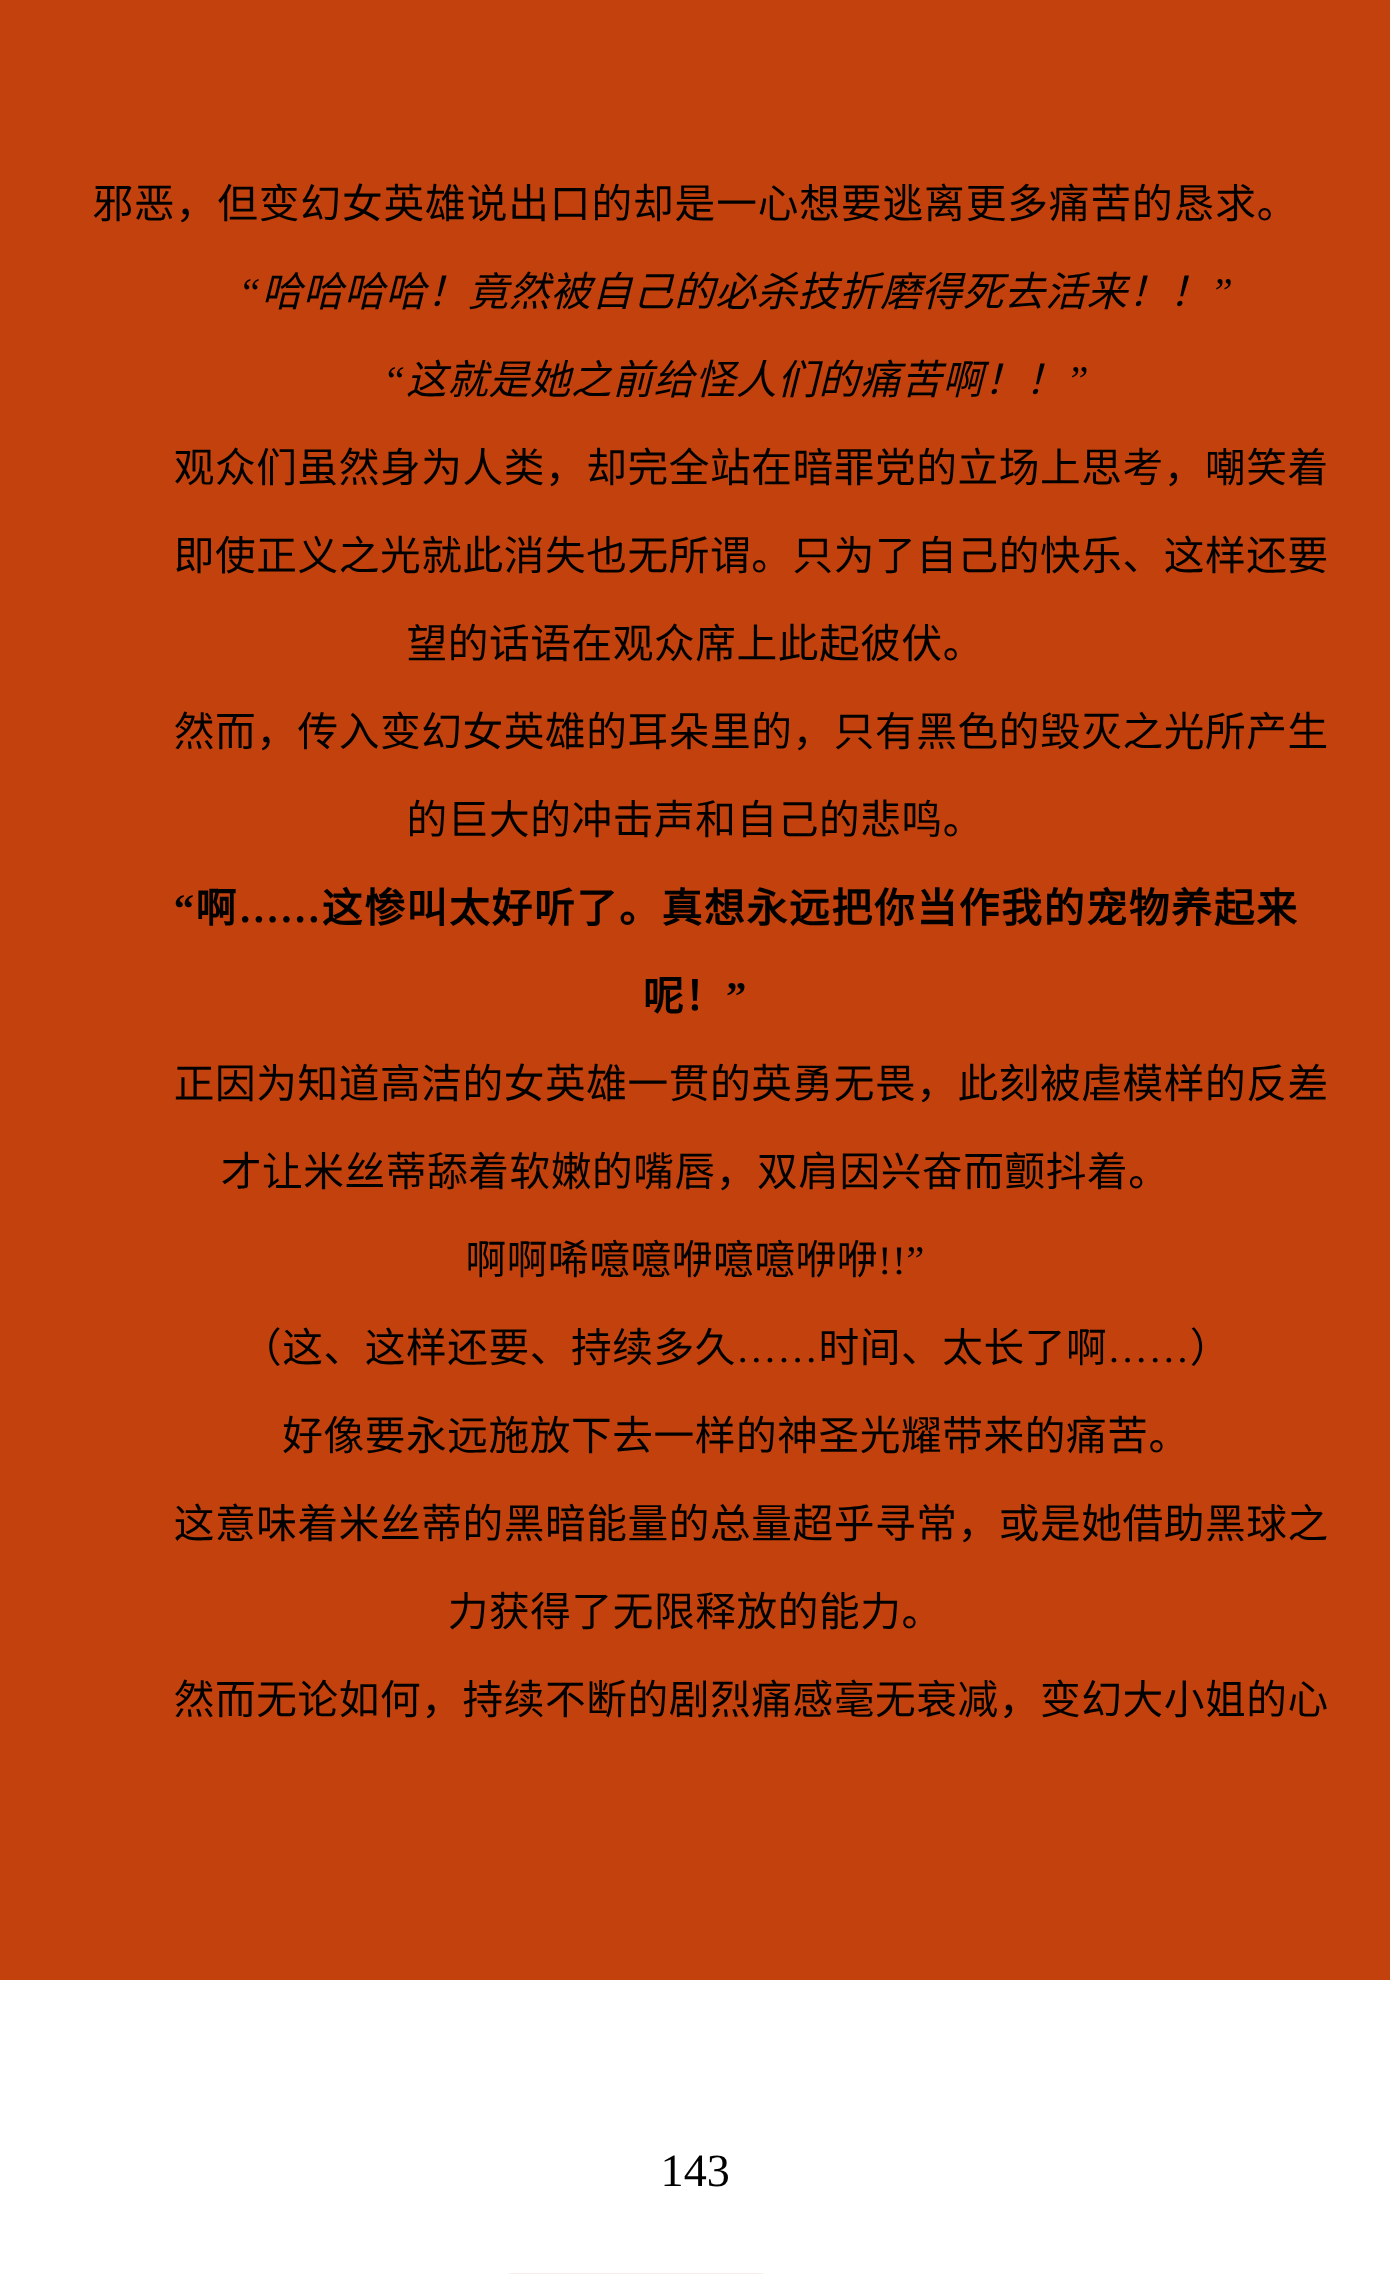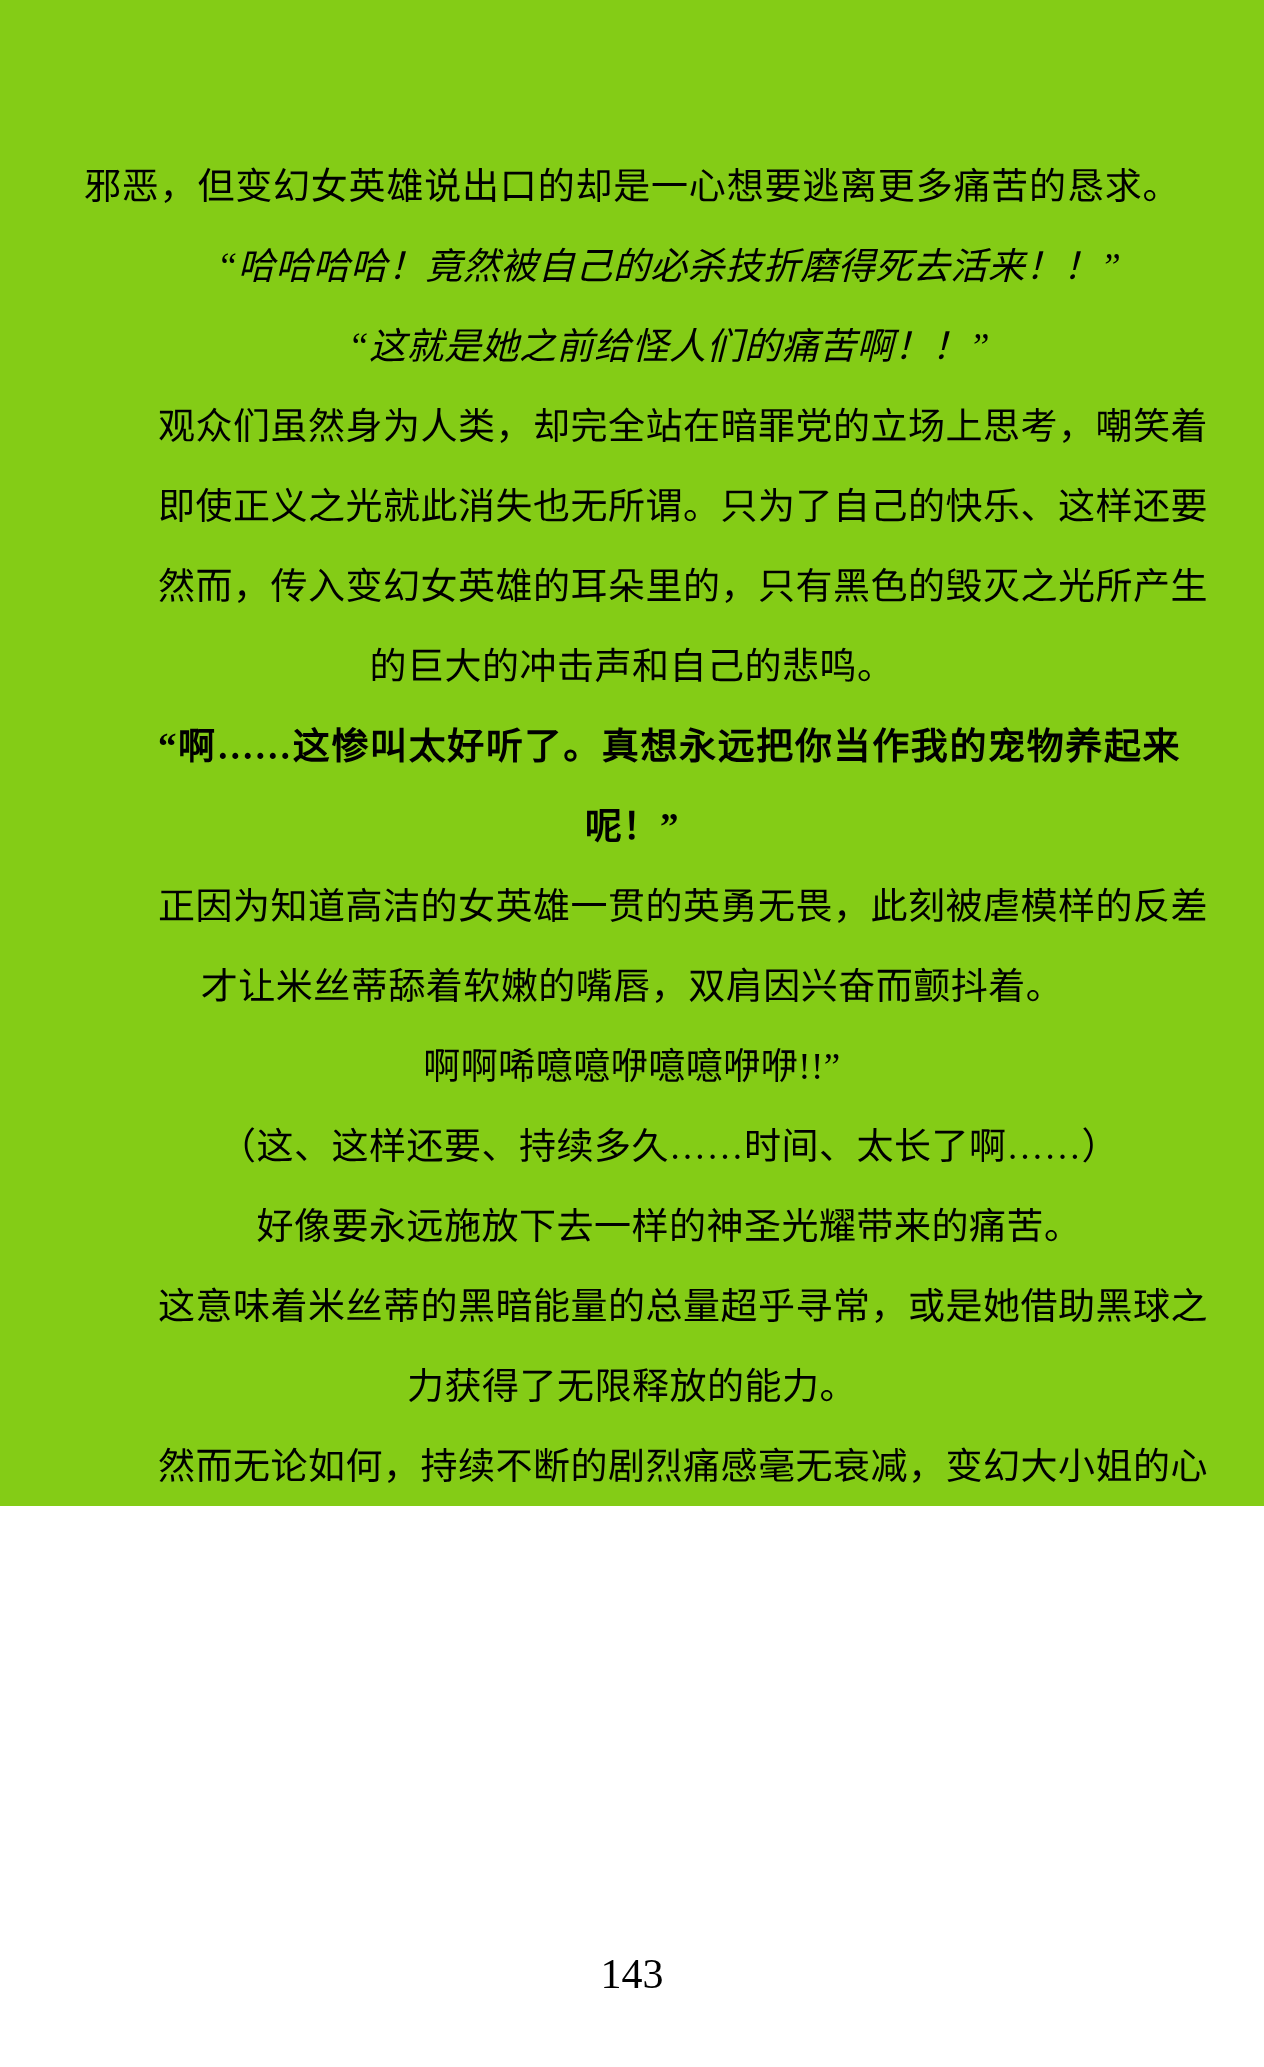--- a/index.html
+++ b/index.html
@@ -12,22 +12,22 @@
     height: 2067px;
     position: relative;
     overflow: hidden;
     font-family: "Liberation Serif", "DejaVu Serif", serif;
     color: #000000;
   }
   .page {
     position: absolute;
     left: 0; top: 0;
     width: 1264px;
-    height: 1506px;
-    background: #84cc16;
+    height: 1800px;
+    background: #c2410c;
   }
   .text-block {
     position: absolute;
     left: 84px;
     top: 147px;
     width: 1096px;
   }
   .line {
     height: 80px;
     line-height: 80px;
@@ -64,20 +64,21 @@
 </head>
 <body>
 
 <div class="page">
   <div class="text-block" id="text-block">
       <div class="line fill">邪恶，但变幻女英雄说出口的却是一心想要逃离更多痛苦的恳求。</div>
       <div class="line indent italic">“哈哈哈哈！竟然被自己的必杀技折磨得死去活来！！”</div>
       <div class="line indent italic">“这就是她之前给怪人们的痛苦啊！！”</div>
       <div class="line indent fill">观众们虽然身为人类，却完全站在暗罪党的立场上思考，嘲笑着</div>
       <div class="line indent fill">即使正义之光就此消失也无所谓。只为了自己的快乐、这样还要</div>
+      <div class="line">望的话语在观众席上此起彼伏。</div>
       <div class="line indent fill">然而，传入变幻女英雄的耳朵里的，只有黑色的毁灭之光所产生</div>
       <div class="line">的巨大的冲击声和自己的悲鸣。</div>
       <div class="line indent fill bold">“啊……这惨叫太好听了。真想永远把你当作我的宠物养起来</div>
       <div class="line bold">呢！”</div>
       <div class="line indent fill">正因为知道高洁的女英雄一贯的英勇无畏，此刻被虐模样的反差</div>
       <div class="line">才让米丝蒂舔着软嫩的嘴唇，双肩因兴奋而颤抖着。</div>
       <div class="line">啊啊唏噫噫咿噫噫咿咿!!”</div>
       <div class="line indent">（这、这样还要、持续多久……时间、太长了啊……）</div>
       <div class="line indent">好像要永远施放下去一样的神圣光耀带来的痛苦。</div>
       <div class="line indent fill">这意味着米丝蒂的黑暗能量的总量超乎寻常，或是她借助黑球之</div>

